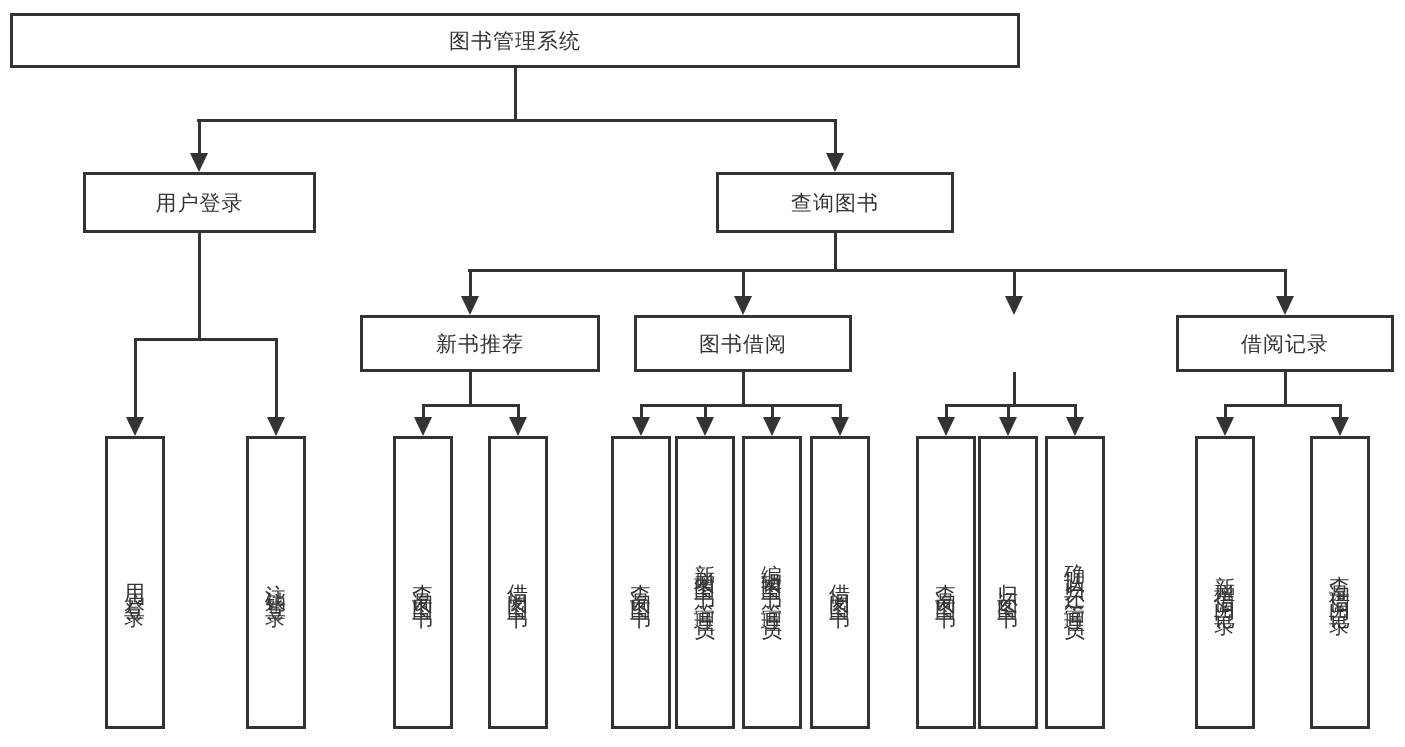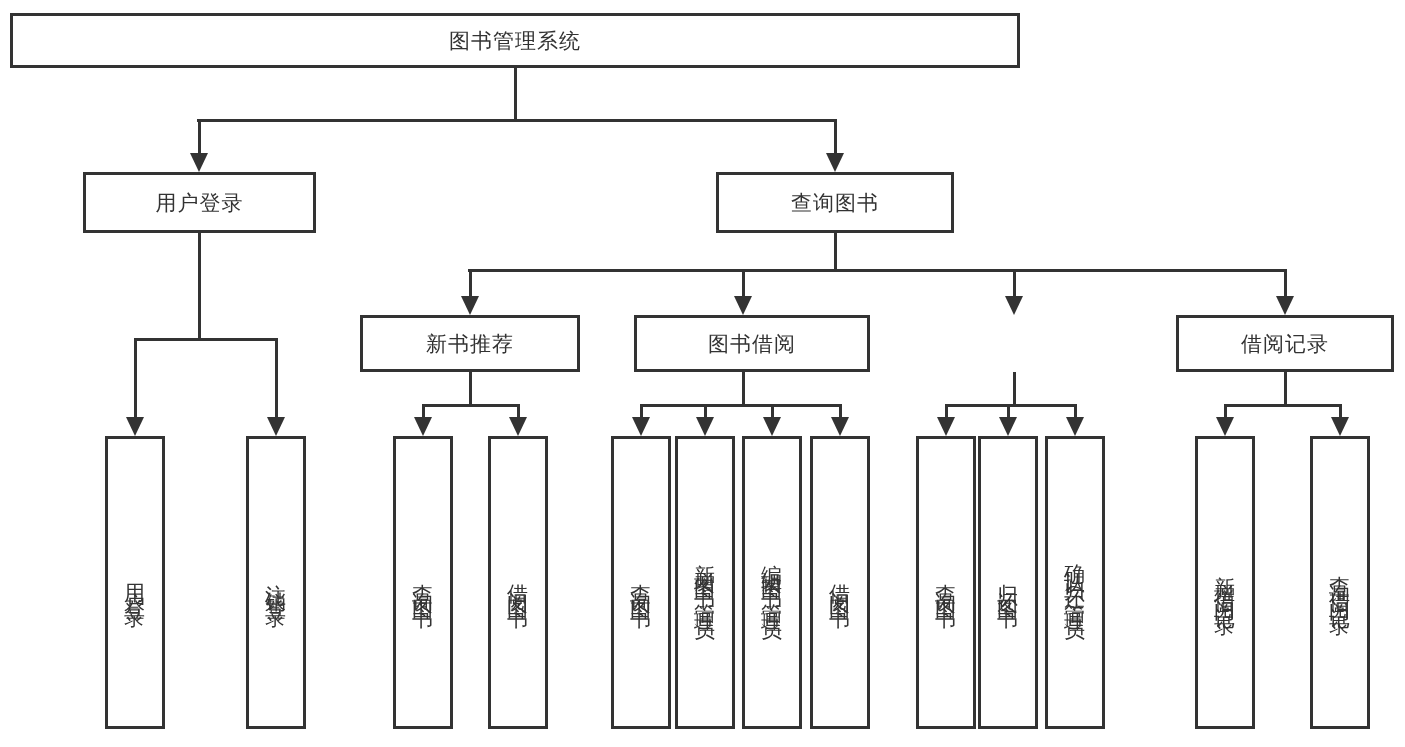--- a/index.html
+++ b/index.html
@@ -37,24 +37,24 @@
     <span>图书管理系统</span>
   </div>
 
   <div class="box" style="left:83px;top:172px;width:233px;height:61px;">
     <span>用户登录</span>
   </div>
   <div class="box" style="left:716px;top:172px;width:238px;height:61px;">
     <span>查询图书</span>
   </div>
 
-  <div class="box" style="left:360px;top:315px;width:220px;height:57px;">
+  <div class="box" style="left:360px;top:315px;width:240px;height:57px;">
     <span>新书推荐</span>
   </div>
-  <div class="box" style="left:634px;top:315px;width:236px;height:57px;">
+  <div class="box" style="left:634px;top:315px;width:218px;height:57px;">
     <span>图书借阅</span>
   </div>
   <div class="box" style="left:1176px;top:315px;width:218px;height:57px;">
     <span>借阅记录</span>
   </div>
 
   <div class="box vbox" style="left:105px;top:436px;width:60px;height:293px;">
     <span>用户登录</span>
   </div>
   <div class="box vbox" style="left:246px;top:436px;width:60px;height:293px;">

